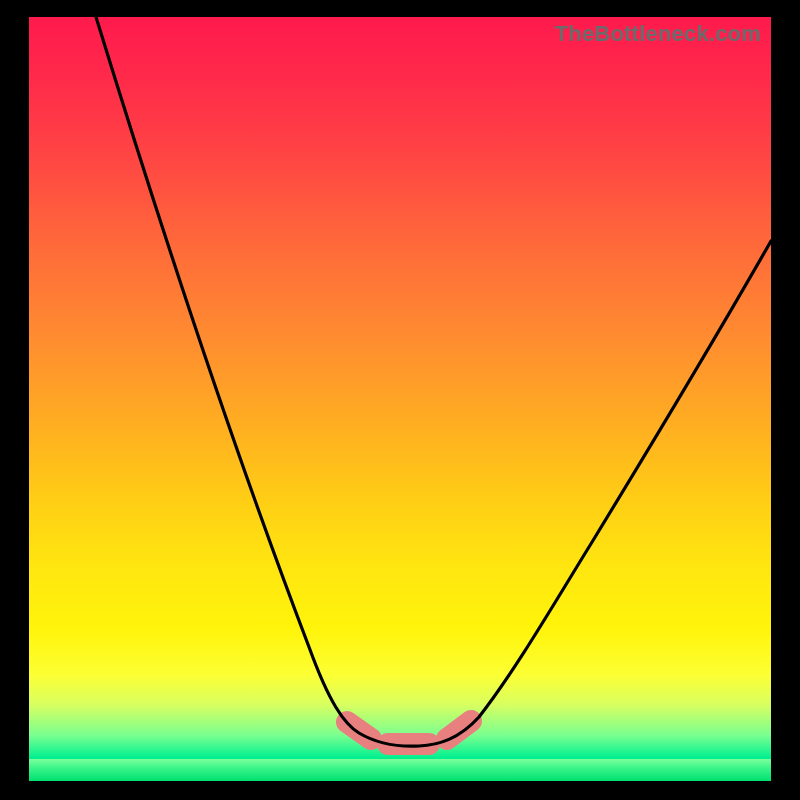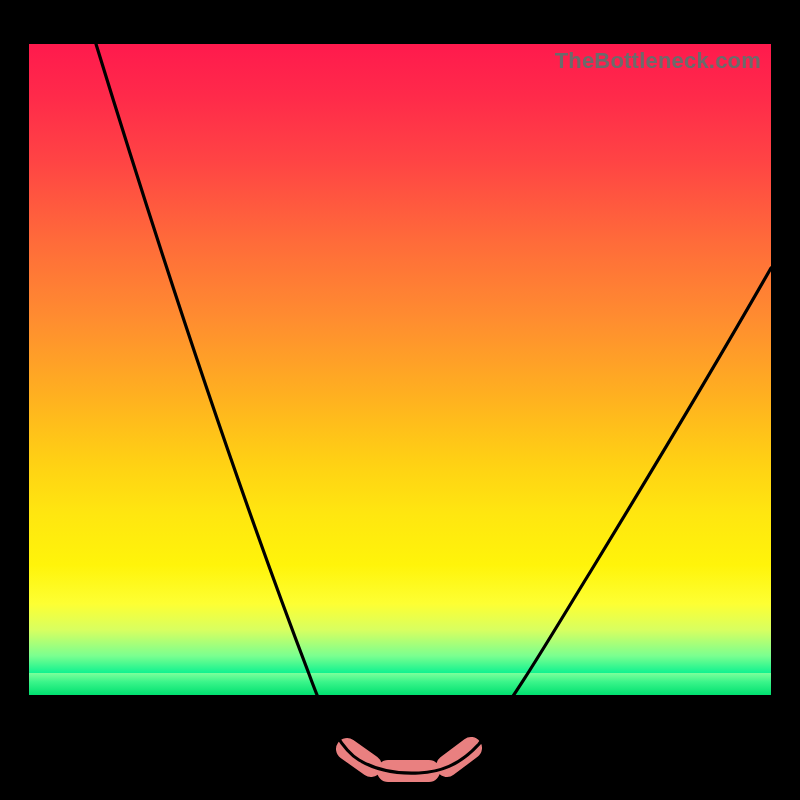--- a/index.html
+++ b/index.html
@@ -13,23 +13,23 @@
   }
   .frame {
     position: relative;
     width: 800px;
     height: 800px;
     background: #000;
   }
   .plot-area {
     position: absolute;
     left: 29px;
-    top: 44px;
+    top: 17px;
     width: 742px;
-    height: 651px;
+    height: 764px;
     background: linear-gradient(to bottom,
       #ff1a4d 0%,
       #ff2a4a 8%,
       #ff4444 18%,
       #ff6a3a 30%,
       #ff8c30 42%,
       #ffb020 54%,
       #ffd014 64%,
       #ffe610 72%,
       #fff40a 80%,

